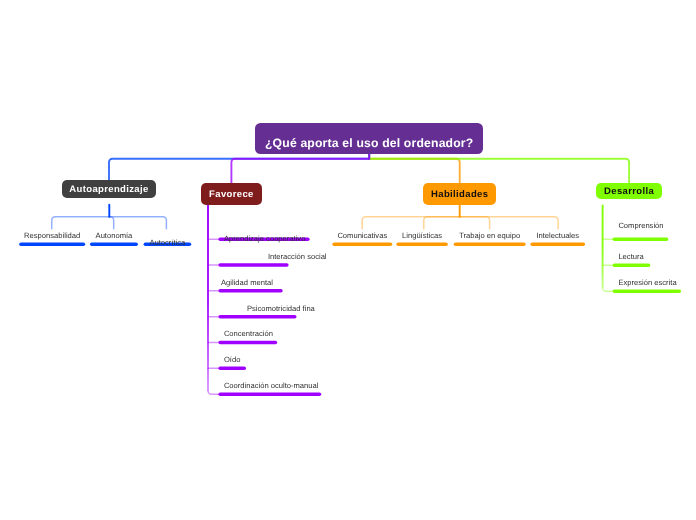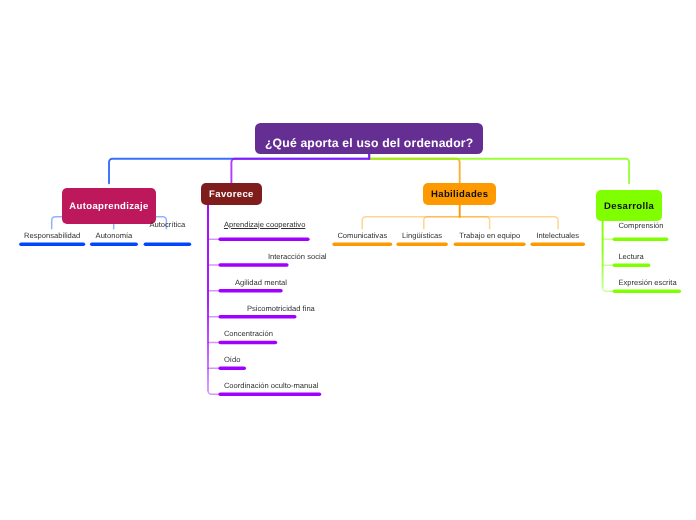--- a/index.html
+++ b/index.html
@@ -76,30 +76,30 @@
       <path d="M 602.6 239.2 H 612.6" fill="none" stroke="#7fff00" stroke-width="1.5" stroke-linecap="round" opacity="0.42"></path>
       <path d="M 602.6 265.25 H 612.6" fill="none" stroke="#7fff00" stroke-width="1.5" stroke-linecap="round" opacity="0.42"></path>
       <path d="M 602.6 287.90000000000003 A 3.4 3.4 0 0 0 606 291.3 H 612.6" fill="none" stroke="#7fff00" stroke-width="1.5" stroke-linecap="round" opacity="0.42"></path>
       <path d="M 602.6 204.7 V 287.90000000000003" fill="none" stroke="url(#vg1)" stroke-width="1.9" stroke-linecap="butt"></path>
       <rect x="612.6" y="237.45" width="55.69999999999993" height="3.5" rx="1.75" ry="1.75" fill="#7fff00"></rect>
       <rect x="612.6" y="263.5" width="37.69999999999993" height="3.5" rx="1.75" ry="1.75" fill="#7fff00"></rect>
       <rect x="612.6" y="289.55" width="68.39999999999998" height="3.5" rx="1.75" ry="1.75" fill="#7fff00"></rect>
     </svg>
   <div id="nodes">
       <div class="node root" style="left: 255.4px; top: 123.1px; width: 227.6px; height: 30.5px; background: rgb(101, 46, 147); color: rgb(255, 255, 255);">¿Qué aporta el uso del ordenador?</div>
-      <div class="node branch" style="left: 61.75px; top: 188px; width: 94.5px; height: 36px; background: #be185d; color: rgb(255, 255, 255);">Autoaprendizaje</div>
+      <div class="node branch" style="left: 61.75px; top: 180px; width: 94.5px; height: 18px; background: #404040; color: rgb(255, 255, 255);">Autoaprendizaje</div>
       <div class="node branch" style="left: 201.1px; top: 183.2px; width: 60.6px; height: 21.5px; background: #7f1d1d; color: rgb(255, 255, 255);">Favorece</div>
       <div class="node branch" style="left: 423px; top: 183.2px; width: 73.4px; height: 21.5px; background: rgb(255, 153, 0); color: rgb(17, 17, 17);">Habilidades</div>
-      <div class="node branch" style="left: 595.8px; top: 183.2px; width: 66.6px; height: 31px; background: rgb(127, 255, 0); color: rgb(17, 17, 17); margin-top: 7px;">Desarrolla</div>
+      <div class="node branch" style="left: 595.8px; top: 183.2px; width: 66.6px; height: 16px; background: rgb(127, 255, 0); color: rgb(17, 17, 17);">Desarrolla</div>
       <div class="leaf-label" style="left: 52.2px; top: 231.52px; transform: translateX(-50%);">Responsabilidad</div>
       <div class="leaf-label" style="left: 113.95px; top: 231.52px; transform: translateX(-50%);">Autonomía</div>
-      <div class="leaf-label" style="left: 167.4px; top: 221px; transform: translateX(-50%);">Autocrítica</div>
-      <div class="leaf-label" style="left: 223.9px; top: 221px; text-decoration: underline;">Aprendizaje cooperativo</div>
+      <div class="leaf-label" style="left: 167.4px; top: 239px; transform: translateX(-50%);">Autocrítica</div>
+      <div class="leaf-label" style="left: 223.9px; top: 235px;">Aprendizaje cooperativo</div>
       <div class="leaf-label" style="left: 223.9px; top: 253px; padding-left: 44px;">Interacción social</div>
-      <div class="leaf-label" style="left: 235px; top: 278.83px; text-align: right;">Agilidad mental</div>
+      <div class="leaf-label" style="left: 221px; top: 278.83px; text-align: right;">Agilidad mental</div>
       <div class="leaf-label" style="left: 223.9px; top: 304.66px; padding-left: 23px;">Psicomotricidad fina</div>
       <div class="leaf-label" style="left: 223.9px; top: 330.49px;">Concentración</div>
       <div class="leaf-label" style="left: 223.9px; top: 356.32px;">Oído</div>
       <div class="leaf-label" style="left: 223.9px; top: 382.15px;">Coordinación oculto-manual</div>
       <div class="leaf-label" style="left: 362.3px; top: 231.52px; transform: translateX(-50%);">Comunicativas</div>
       <div class="leaf-label" style="left: 422.1px; top: 231.52px; transform: translateX(-50%);">Lingüísticas</div>
       <div class="leaf-label" style="left: 489.65px; top: 231.52px; transform: translateX(-50%);">Trabajo en equipo</div>
       <div class="leaf-label" style="left: 557.75px; top: 231.52px; transform: translateX(-50%);">Intelectuales</div>
       <div class="leaf-label" style="left: 618.4px; top: 222px;">Comprensión</div>
       <div class="leaf-label" style="left: 618.4px; top: 253.22px;">Lectura</div>

